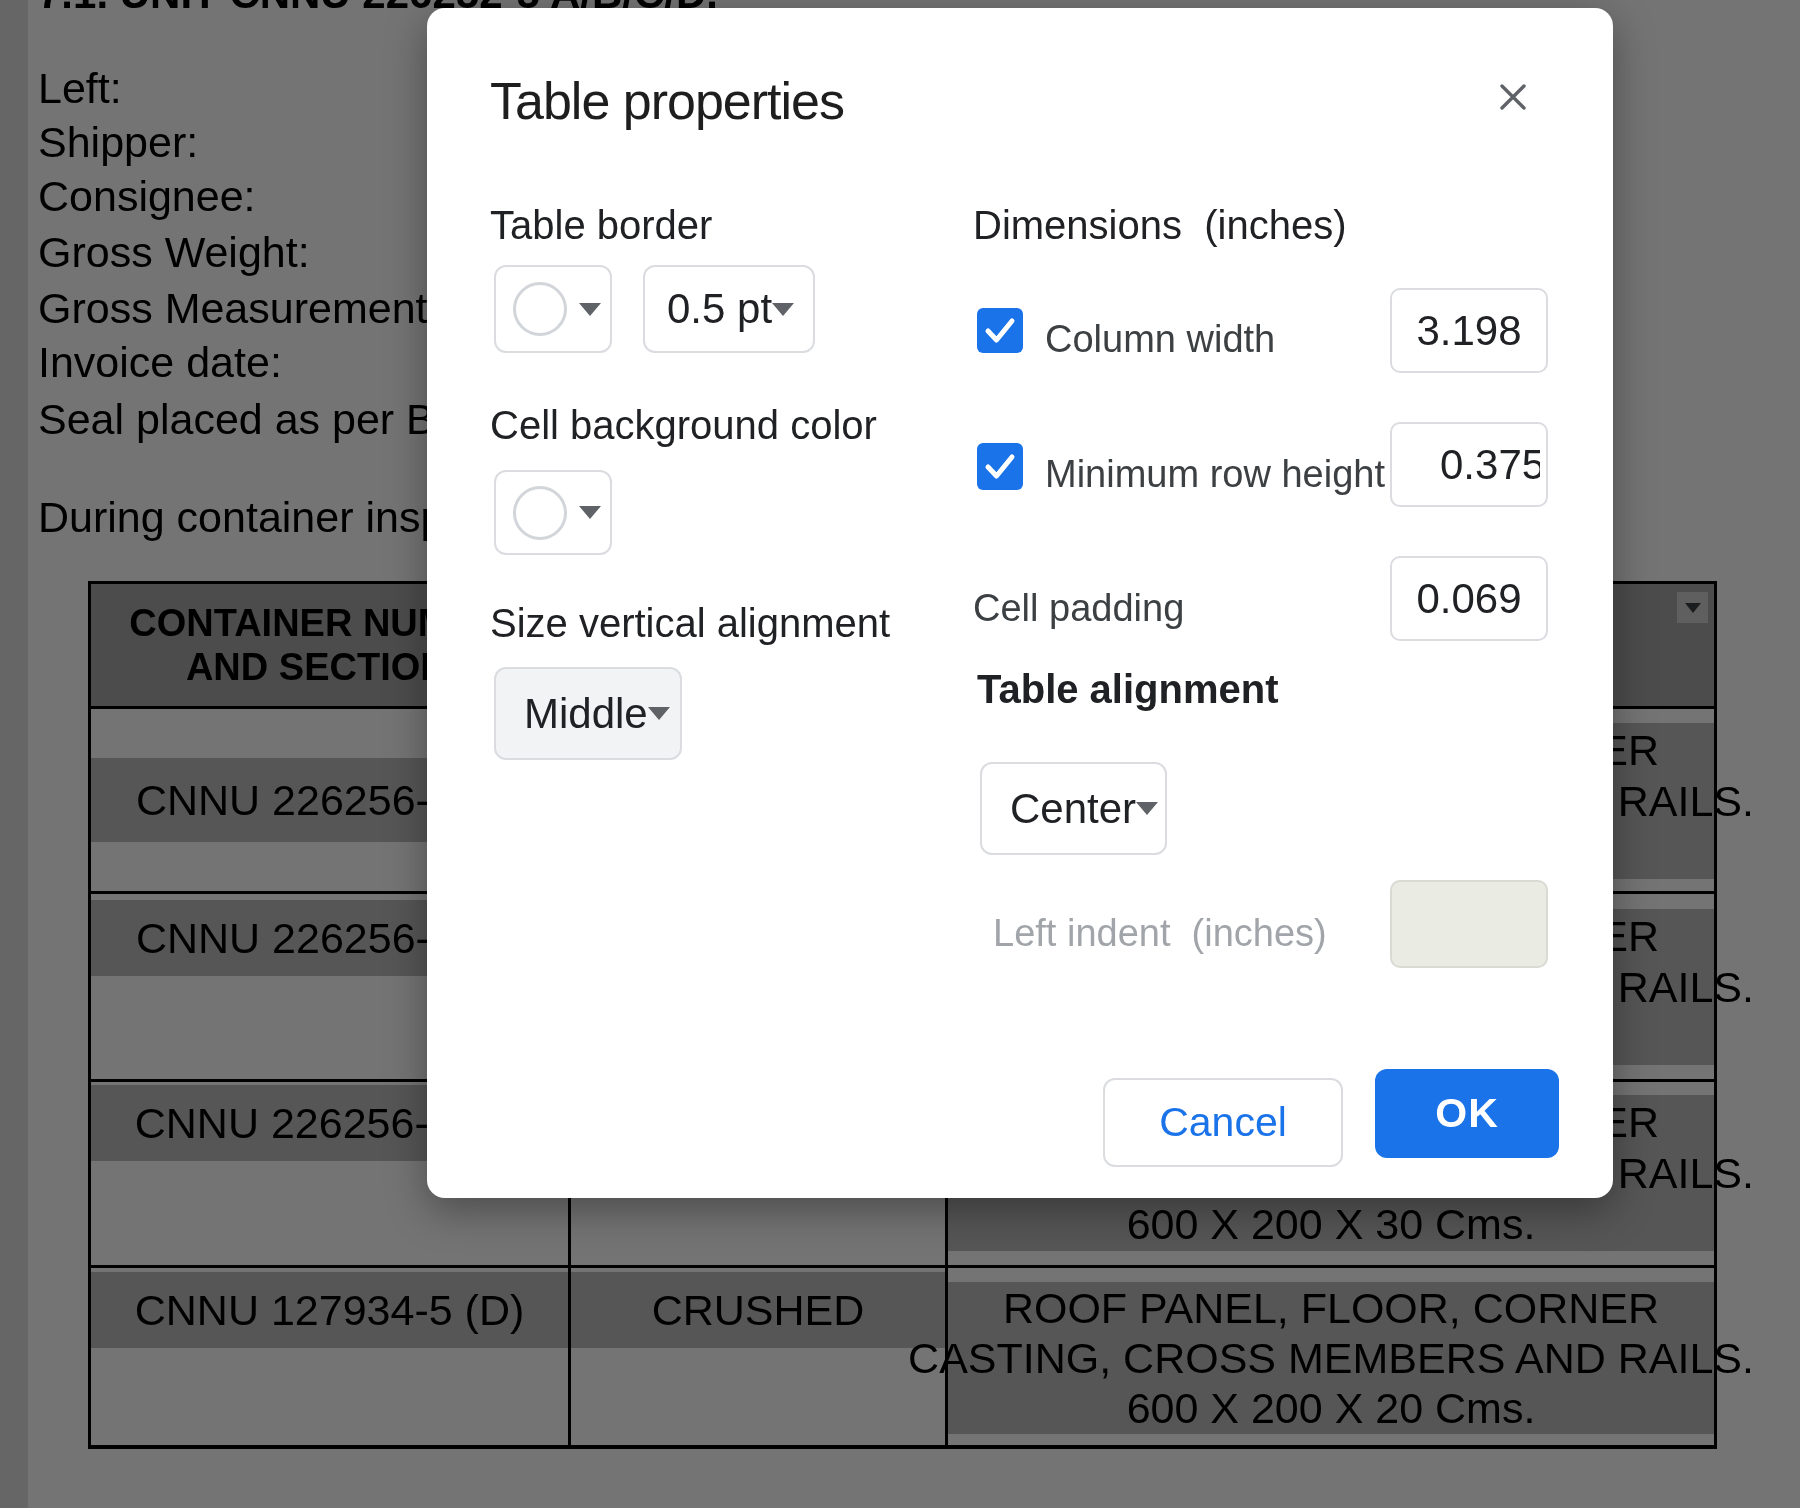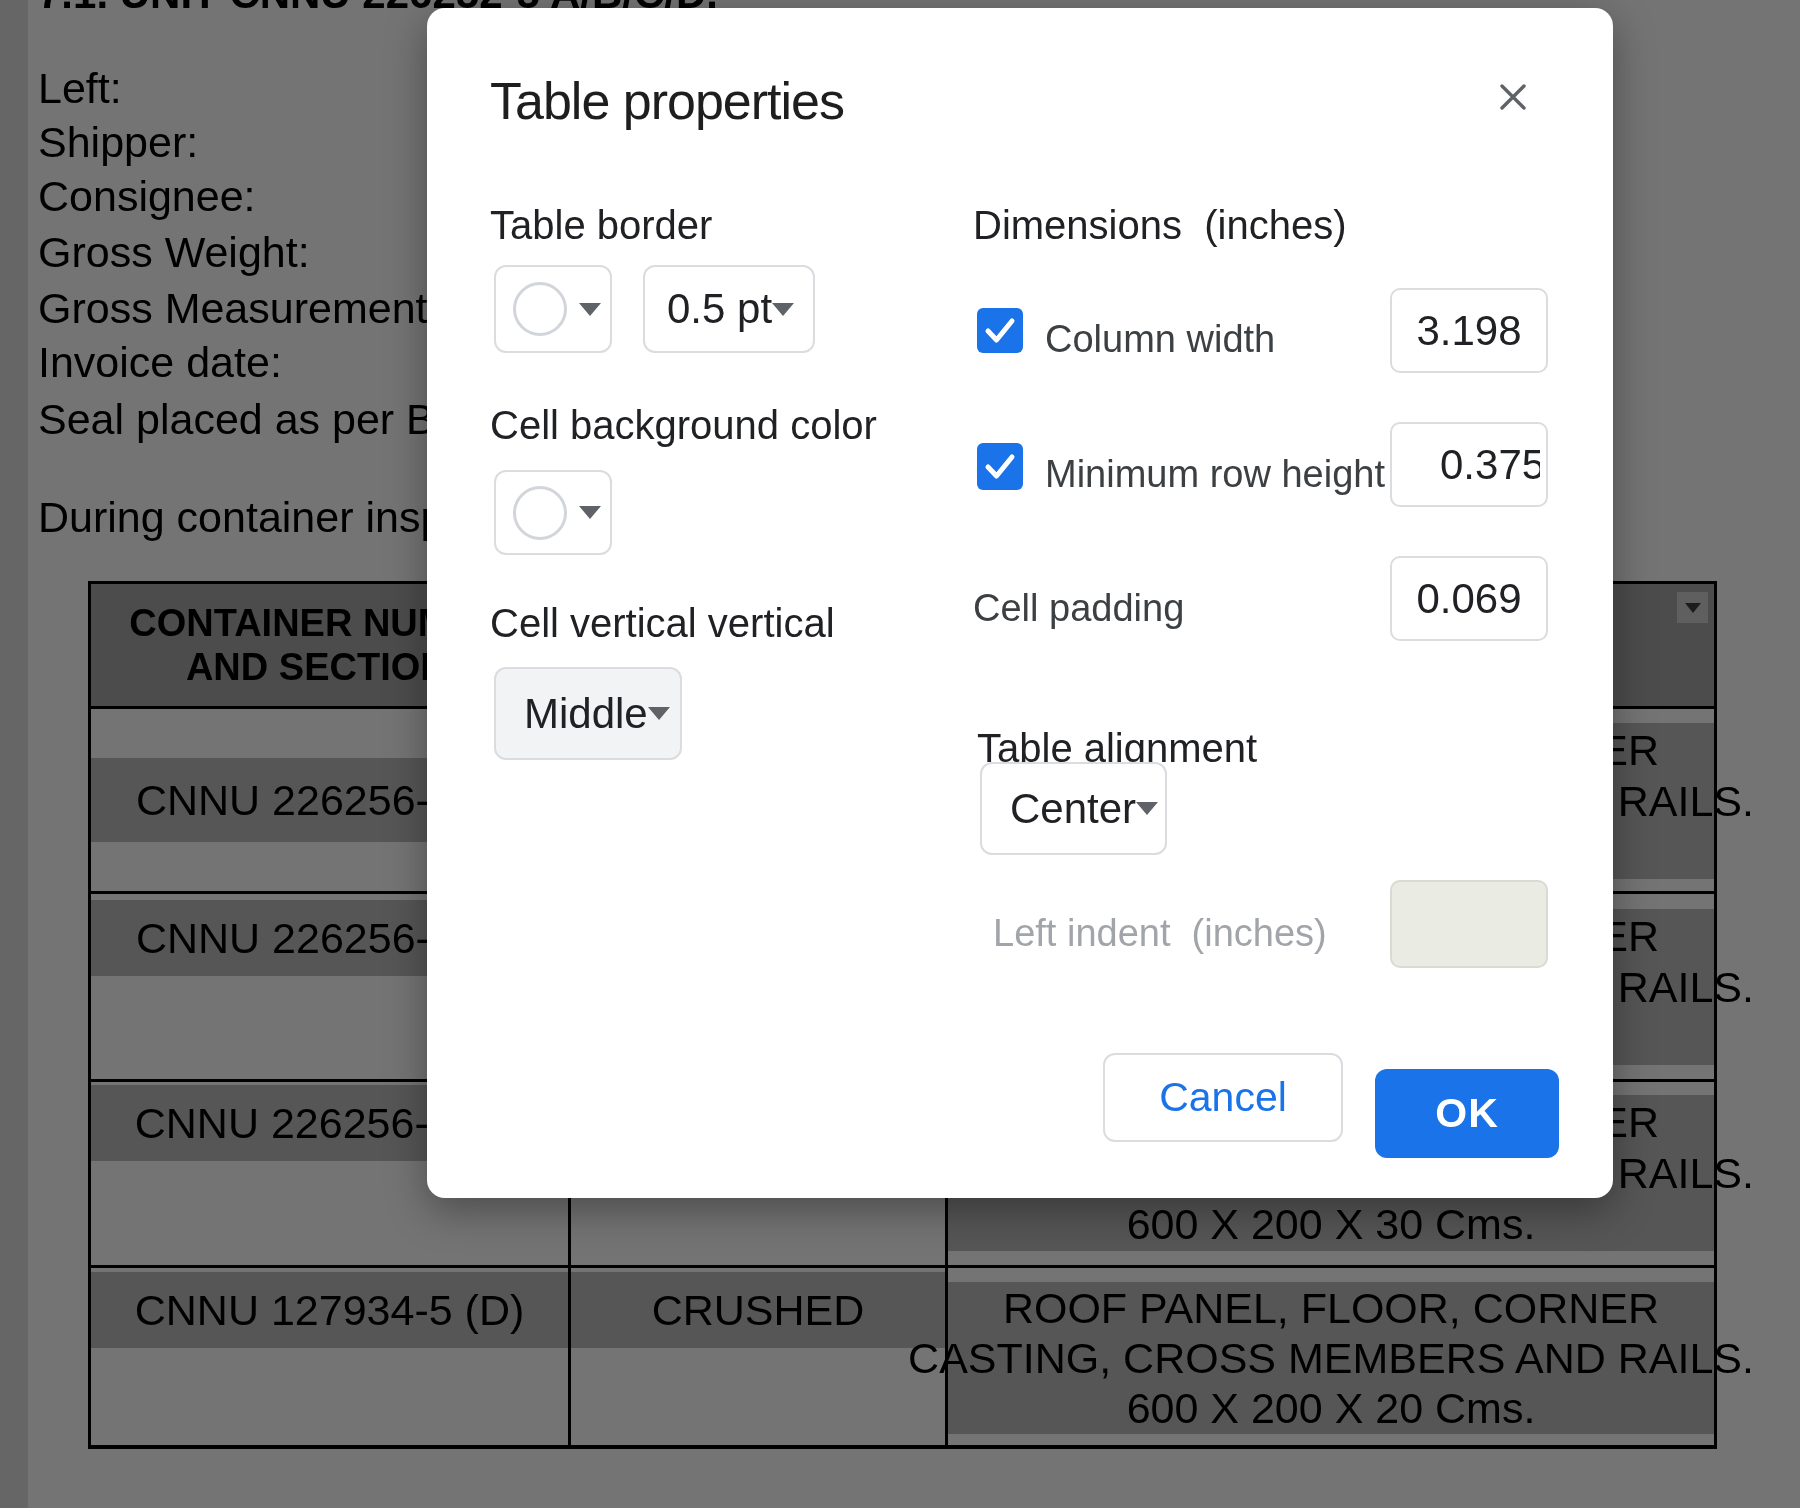--- a/index.html
+++ b/index.html
@@ -148,21 +148,21 @@
     <div class="caret"></div>
   </div>
 
   <div class="abs sec-lbl" style="left:63px;top:396px;">Cell background color</div>
 
   <div class="abs ctl" style="left:67px;top:462px;width:118px;height:85px;justify-content:flex-start;padding-left:17px;">
     <div class="swatch-circle"></div>
     <div class="caret" style="margin-left:12px;"></div>
   </div>
 
-  <div class="abs sec-lbl" style="left:63px;top:594px;">Cell vertical vertical</div>
+  <div class="abs sec-lbl" style="left:63px;top:594px;">Size vertical alignment</div>
 
   <div class="abs ctl" style="left:67px;top:659px;width:188px;height:93px;padding:0 28px;justify-content:space-between;background:#f1f3f4;">
     <span class="dd-text">Middle</span>
     <div class="caret"></div>
   </div>
 
   <div class="abs sec-lbl" style="left:546px;top:196px;">Dimensions  (inches)</div>
 
   <div class="abs checkbox" style="left:550px;top:300px;">
     <svg width="46" height="45" viewBox="0 0 46 45">
@@ -176,25 +176,25 @@
     <svg width="46" height="45" viewBox="0 0 46 45">
       <polyline points="11,23 19.5,32 35,13" fill="none" stroke="#fff" stroke-width="5" stroke-linecap="round" stroke-linejoin="round"></polyline>
     </svg>
   </div>
   <div class="abs fld-lbl" style="left:618px;top:446px;">Minimum row height</div>
   <input class="abs num-input" style="left: 963px; top: 414px; padding-left: 48px;" value="0.375">
 
   <div class="abs fld-lbl" style="left:546px;top:580px;">Cell padding</div>
   <input class="abs num-input" style="left: 963px; top: 548px;" value="0.069">
 
-  <div class="abs sec-lbl" style="left:550px;top:719px;">Table alignment</div>
+  <div class="abs sec-lbl" style="left:550px;top:660px;font-weight:bold;">Table alignment</div>
 
   <div class="abs ctl" style="left:553px;top:754px;width:187px;height:93px;padding:0 28px;justify-content:space-between;">
     <span class="dd-text">Center</span>
     <div class="caret"></div>
   </div>
 
   <div class="abs fld-lbl" style="left:566px;top:905px;color:#a1a5aa;">Left indent  (inches)</div>
   <input class="abs num-input" style="left: 963px; top: 872px; height: 88px;" disabled="" value="">
 
-  <div id="btn-cancel" class="abs btn" style="left:676px;top:1045px;width:240px;height:89px;">Cancel</div>
+  <div id="btn-cancel" class="abs btn" style="left:676px;top:1070px;width:240px;height:89px;">Cancel</div>
   <div id="btn-ok" class="abs btn" style="left:948px;top:1045px;width:184px;height:89px;margin-top:16px;">OK</div>
 </div>
 
 </body></html>

